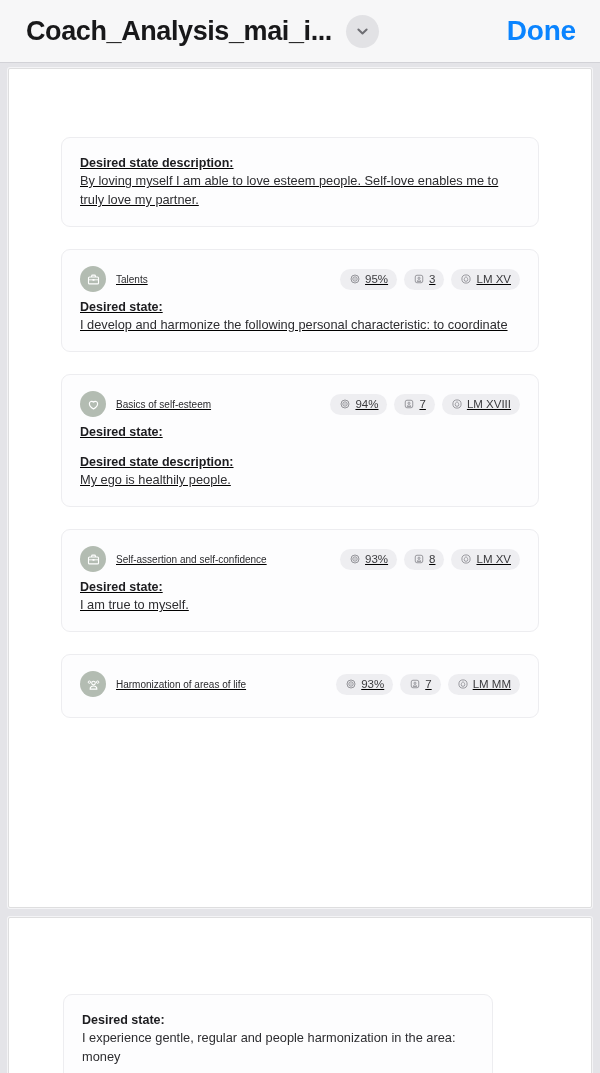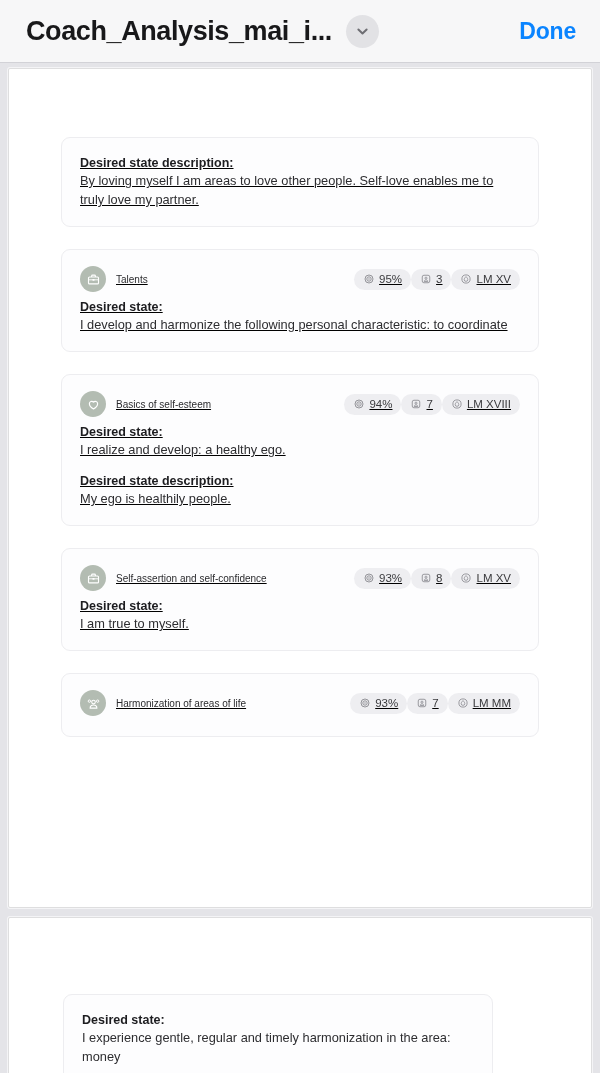--- a/index.html
+++ b/index.html
@@ -50,21 +50,21 @@
     flex: 0 0 auto;
     display: flex;
     align-items: center;
     justify-content: center;
   }
   .chevron-btn svg { display: block; }
 
   .header-spacer { flex: 1 1 auto; }
 
   .done-btn {
-    font-size: 23px;
+    font-size: 28px;
     font-weight: bold;
     color: #0a84ff;
     letter-spacing: -0.2px;
     padding-right: 6px;
   }
 
   
   .pages {
     position: absolute;
     top: 63px;
@@ -120,21 +120,21 @@
     font-size: 10px;
     color: #2b2b2e;
     margin-left: 10px;
     white-space: nowrap;
   }
 
   .badges {
     margin-left: auto;
     display: flex;
     align-items: center;
-    gap: 0;
+    gap: 7px;
     flex: 0 0 auto;
   }
 
   .badge {
     background: #eeeef1;
     border-radius: 11px;
     height: 21px;
     display: flex;
     align-items: center;
     gap: 4px;
@@ -177,21 +177,21 @@
     <div class="header-spacer"></div>
     <div class="done-btn">Done</div>
   </div>
 
   <div class="pages" id="pages-container">
       <div class="page page-1">
         <div class="card">
           <div class="card-body">
             <div class="body-block">
               <div class="lbl">Desired state description:</div>
-              <div class="val">By loving myself I am areas to love other people. Self-love enables me to truly love my partner.</div>
+              <div class="val">By loving myself I am able to love esteem people. Self-love enables me to truly love my partner.</div>
             </div>
           </div>
         </div>
         <div class="card">
           <div class="card-head">
             <div class="cat-icon">
               <svg width="15" height="15" viewBox="0 0 24 24" aria-hidden="true">
                 <rect x="4" y="8" width="16" height="11" rx="1.6" fill="none" stroke="#ffffff" stroke-width="1.8"></rect>
                 <path d="M9 8V6.4a1.4 1.4 0 0 1 1.4-1.4h3.2A1.4 1.4 0 0 1 15 6.4V8" fill="none" stroke="#ffffff" stroke-width="1.8"></path>
                 <path d="M4 12.5h16" stroke="#ffffff" stroke-width="1.5"></path>
@@ -274,21 +274,20 @@
                     <path d="M12 7.2c2.4 2.6 3.6 4.2 3.6 5.9A3.6 3.6 0 0 1 12 16.7a3.6 3.6 0 0 1-3.6-3.6c0-1.7 1.2-3.3 3.6-5.9z" fill="none" stroke="#8a8a90" stroke-width="1.6" stroke-linejoin="round"></path>
                   </svg>
                 </span>
                 <span>LM XVIII</span>
               </div>
             </div>
           </div>
           <div class="card-body">
             <div class="body-block">
               <div class="lbl">Desired state:</div>
-              <div class="val">I realize and develop: a healthy ego.</div>
             </div>
             <div class="body-block">
               <div class="lbl">Desired state description:</div>
               <div class="val">My ego is healthily people.</div>
             </div>
           </div>
         </div>
         <div class="card">
           <div class="card-head">
             <div class="cat-icon">
@@ -382,20 +381,20 @@
               </div>
             </div>
           </div>
         </div>
       </div>
       <div class="page page-2">
         <div class="card narrow">
           <div class="card-body">
             <div class="body-block">
               <div class="lbl">Desired state:</div>
-              <div class="val">I experience gentle, regular and timely harmonization in the area: money</div>
+              <div class="val">I experience gentle, regular and people harmonization in the area: money</div>
             </div>
           </div>
         </div>
       </div>
     </div>
 
 </div>
 
 </body></html>

